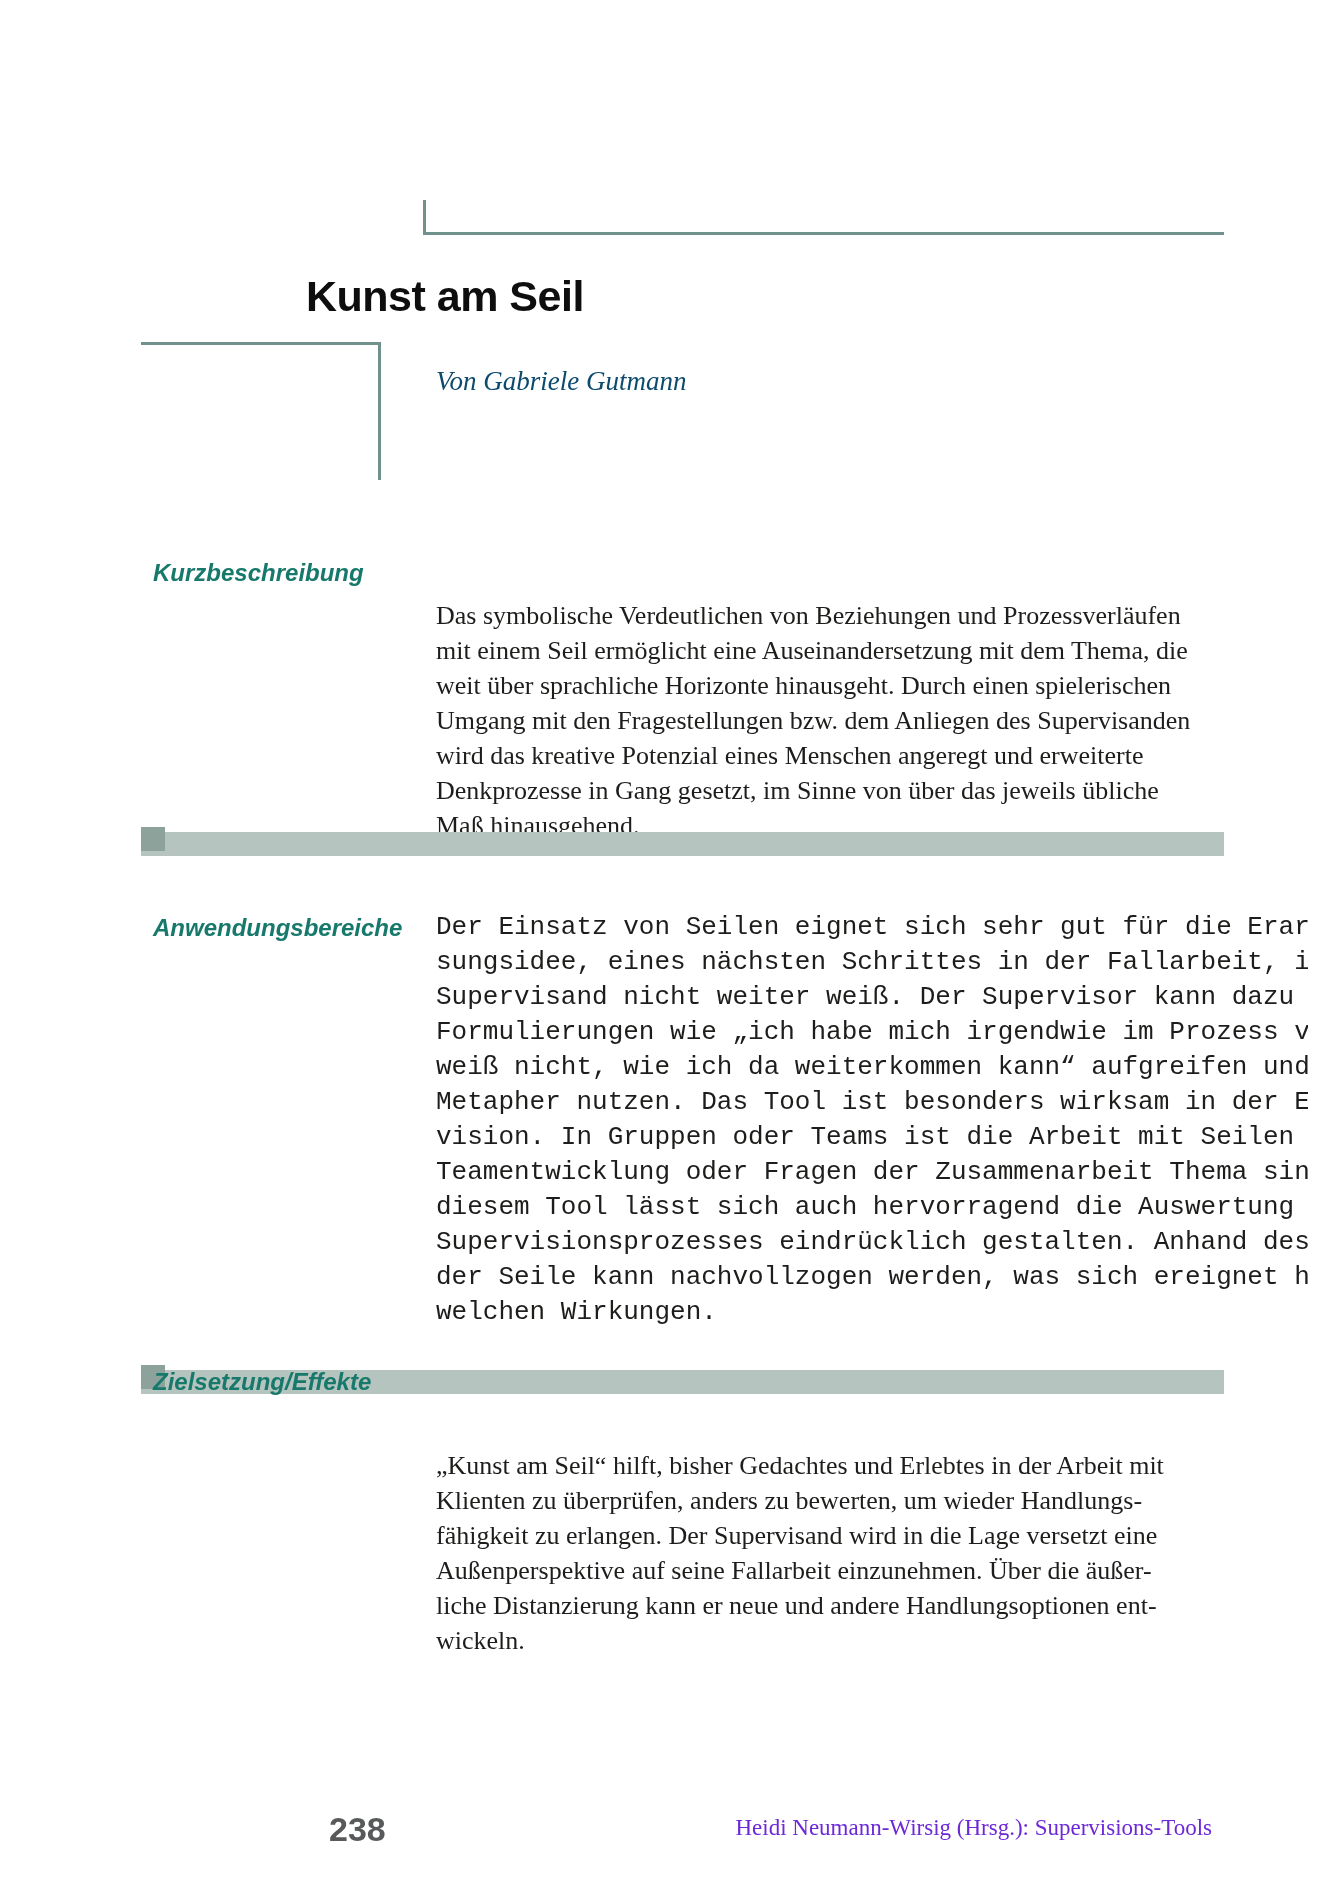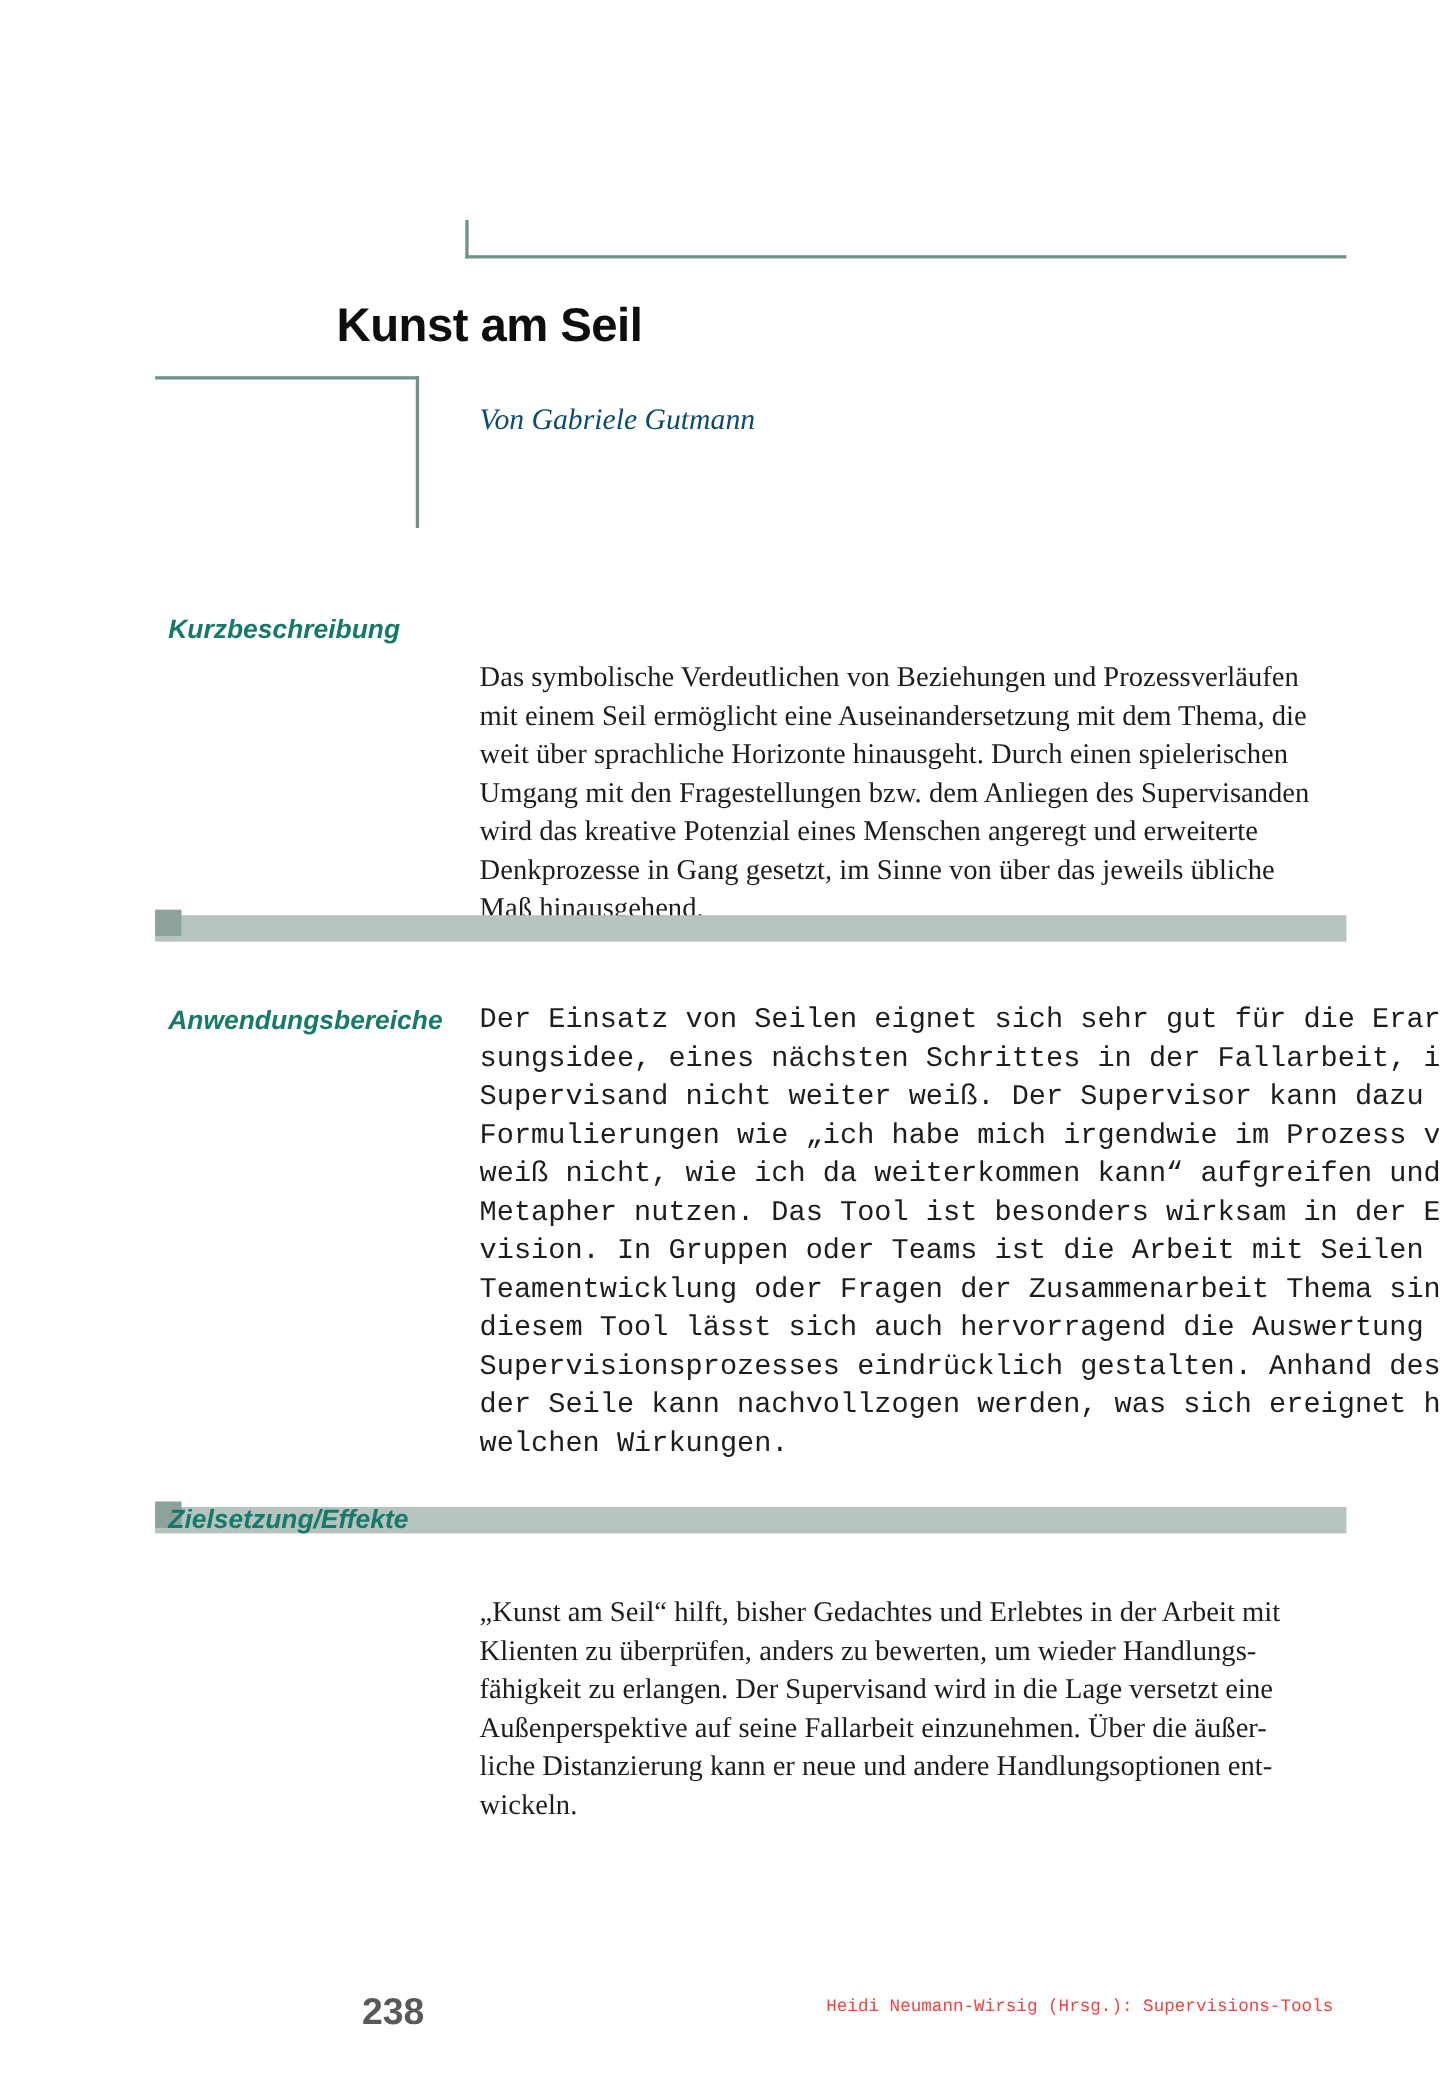--- a/index.html
+++ b/index.html
@@ -95,23 +95,23 @@
     font-family: "Liberation Sans", sans-serif;
     font-weight: 700;
     font-size: 34px;
     color: #58595a;
   }
   .footer-running-title {
     position: absolute;
     left: 693px; top: 1779px;
     width: 507px;
     text-align: right;
-    font-family: Liberation Mono, monospace;
-    font-size: 16px;
-    color: #ef4444;
+    font-family: Liberation Serif, serif;
+    font-size: 23px;
+    color: #6d28d9;
     white-space: nowrap;
   }
 </style>
 </head>
 <body>
 
 <div class="page">
 
   <div class="title-rule"></div>
 

